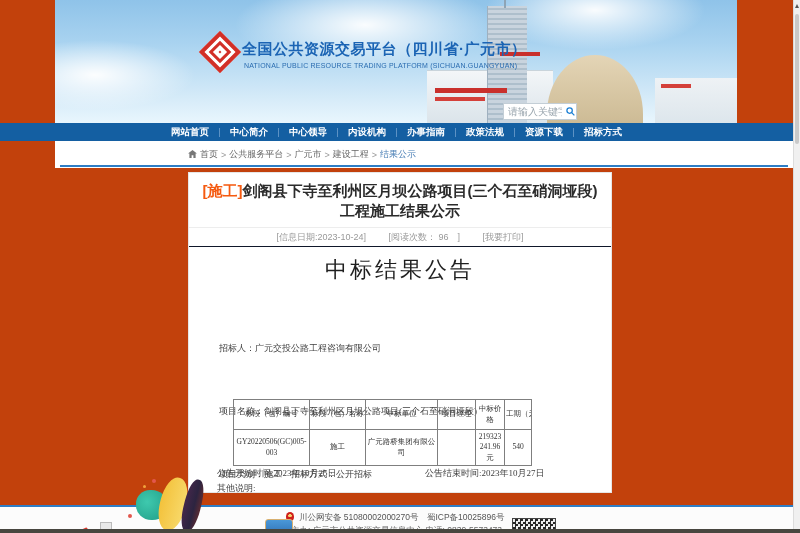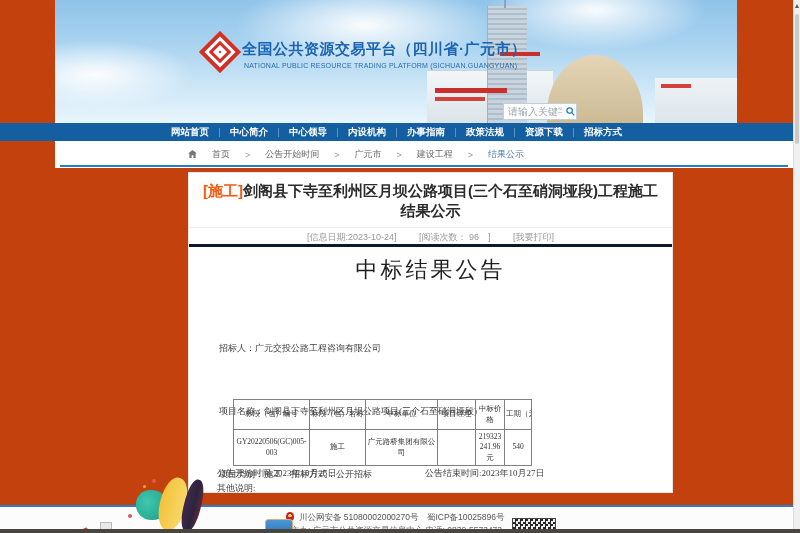--- a/index.html
+++ b/index.html
@@ -43,33 +43,33 @@
   .search-btn{width:12px;height:15px;display:flex;align-items:center;justify-content:center;cursor:pointer;background:transparent;border:none;}
 
   
   .navbar{position:absolute;left:0;top:123px;width:793px;height:18px;background:#145fa2;
     display:flex;align-items:center;justify-content:center;}
   .nav-item{color:#fff;font-size:9.5px;font-weight:bold;padding:0 10px;white-space:nowrap;cursor:pointer;}
   .nav-sep{width:1px;height:9px;background:#5d92c4;}
 
   
   .crumb-bar{position:absolute;left:55px;top:141px;width:738px;height:27px;background:#fff;}
-  .crumbs{position:absolute;left:133px;top:7px;font-size:9px;color:#666;display:flex;align-items:center;gap:15px;white-space:nowrap;}
+  .crumbs{position:absolute;left:133px;top:7px;font-size:9px;color:#666;display:flex;align-items:center;gap:3px;white-space:nowrap;}
   .crumb{cursor:pointer;}
   .crumb.current{color:#4a7fb5;font-family:Liberation Mono, monospace;}
   .crumb-sep{color:#999;}
   .crumb-line{position:absolute;left:5px;top:24px;width:728px;height:2px;background:#2d7dc5;}
 
   
-  .article{position:absolute;left:188px;top:172px;width:485px;height:321px;background:#fff;border:1px solid #e6e6e6;}
+  .article{position:absolute;left:188px;top:172px;width:424px;height:321px;background:#fff;border:1px solid #e6e6e6;}
   .art-title{position:absolute;left:12px;right:12px;top:8px;text-align:center;
     font-size:15px;font-weight:bold;color:#2b2b2b;line-height:20px;}
   .art-tag{color:#f55a10;}
   .art-meta{position:absolute;left:0;top:54px;width:100%;height:20px;line-height:18px;
-    border-top:1px solid #ededed;border-bottom:3px solid #0f172a;text-align:center;font-size:9px;color:#999;}
+    border-top:1px solid #ededed;border-bottom:1px solid #0f172a;text-align:center;font-size:9px;color:#999;}
   .art-meta span{margin:0 10px;}
   .print-link{cursor:pointer;}
   .notice-title{position:absolute;left:0;top:82px;width:100%;text-align:center;
     font-family:"Liberation Serif","DejaVu Serif",serif;font-size:22px;color:#1f1f1f;letter-spacing:3px;}
   .fields{position:absolute;left:30px;top:123px;font-family:"Liberation Serif","DejaVu Serif",serif;
     font-size:9px;color:#404040;line-height:21px;white-space:pre;}
   .result-table{position:absolute;left:44px;top:226px;border-collapse:collapse;table-layout:fixed;width:298px;
     font-family:"Liberation Serif","DejaVu Serif",serif;font-size:7.5px;color:#333;}
   .result-table th,.result-table td{border:1px solid #7f7f7f;text-align:center;vertical-align:middle;
     padding:1px;word-break:break-all;line-height:1.35;}
@@ -175,21 +175,21 @@
 
   <div class="crumb-bar">
     <div class="crumbs">
       <span>
         <svg width="9" height="8" viewBox="0 0 10 9">
             <path d="M5 0L10 4H8.5V9H6V6H4V9H1.5V4H0Z" fill="#777"></path>
           </svg>
       </span>
       <span class="crumb">首页</span>
       <span class="crumb-sep">&gt;</span>
-      <span class="crumb">公告开始时间</span>
+      <span class="crumb">公共服务平台</span>
       <span class="crumb-sep">&gt;</span>
       <span class="crumb">广元市</span>
       <span class="crumb-sep">&gt;</span>
       <span class="crumb">建设工程</span>
       <span class="crumb-sep">&gt;</span>
       <span class="crumb current">结果公示</span>
     </div>
     <div class="crumb-line"></div>
   </div>
 

